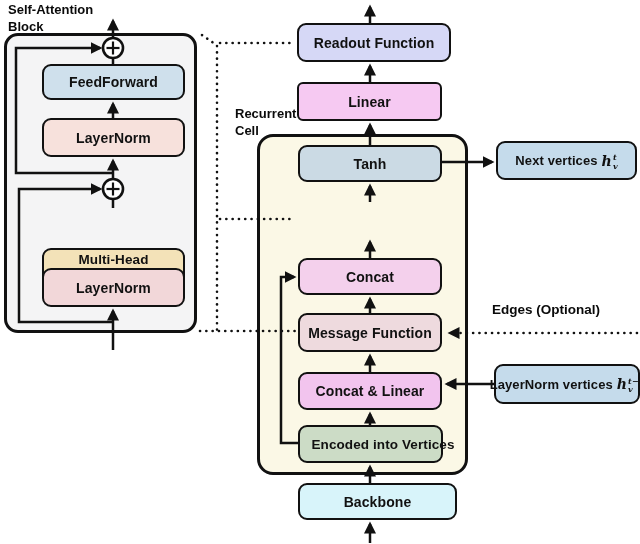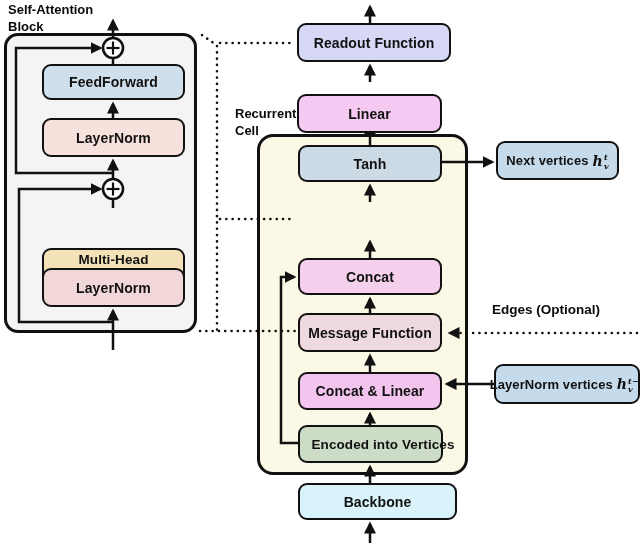--- a/index.html
+++ b/index.html
@@ -114,29 +114,29 @@
 Cell</div>
   <div class="outlabel" style="left:492px;top:301px;font-size:13.5px;">Edges (Optional)</div>
 
   <div class="box" style="left: 42px; top: 64px; width: 143px; height: 36px; background-color: rgb(207, 224, 236);">FeedForward</div>
   <div class="box" style="left: 42px; top: 118px; width: 143px; height: 39px; background-color: rgb(247, 225, 220);">LayerNorm</div>
   <div class="box twolines" style="left: 42px; top: 208px; width: 143px; height: 39px; background-color: rgb(243, 226, 184); margin-top: 40px;">Multi-Head
 Self-Attention</div>
   <div class="box" style="left: 42px; top: 268px; width: 143px; height: 39px; background-color: rgb(242, 215, 217);">LayerNorm</div>
 
   <div class="box" style="left: 297px; top: 23px; width: 154px; height: 39px; background-color: rgb(214, 216, 246);">Readout Function</div>
-  <div class="box" style="left: 297px; top: 94px; width: 145px; height: 39px; background-color: rgb(246, 201, 242);">Linear</div>
+  <div class="box" style="left: 297px; top: 82px; width: 145px; height: 39px; background-color: rgb(246, 201, 242); border-radius: 6px;">Linear</div>
   <div class="box" style="left: 298px; top: 145px; width: 144px; height: 37px; background-color: rgb(203, 218, 228);">Tanh</div>
   <div class="box" style="left: 298px; top: 258px; width: 144px; height: 37px; background-color: rgb(244, 208, 236);">Concat</div>
   <div class="box" style="left: 298px; top: 313px; width: 144px; height: 39px; background-color: rgb(238, 218, 222);">Message Function</div>
   <div class="box" style="left: 298px; top: 372px; width: 144px; height: 38px; background-color: rgb(242, 196, 238);">Concat &amp; Linear</div>
   <div class="box" style="left: 298px; top: 425px; width: 145px; height: 38px; font-size: 13.5px; background-color: rgb(204, 220, 198); padding-left: 25px;">Encoded into Vertices</div>
   <div class="box" style="left: 298px; top: 483px; width: 159px; height: 37px; background-color: rgb(216, 244, 250);">Backbone</div>
 
-  <div class="box vbox" style="left: 496px; top: 141px; width: 123px; height: 39px; background-color: rgb(197, 219, 235);">
+  <div class="box vbox" style="left: 496px; top: 141px; width: 141px; height: 39px; background-color: rgb(197, 219, 235);">
     <span>Next vertices</span>
     <span class="mvar">h</span>
     <span class="mscripts">
       <span>t</span>
       <span>v</span>
     </span>
   </div>
   <div class="box vbox" style="left: 494px; top: 364px; width: 146px; height: 40px; background-color: rgb(197, 219, 235);">
     <span>LayerNorm vertices</span>
     <span class="mvar">h</span>

